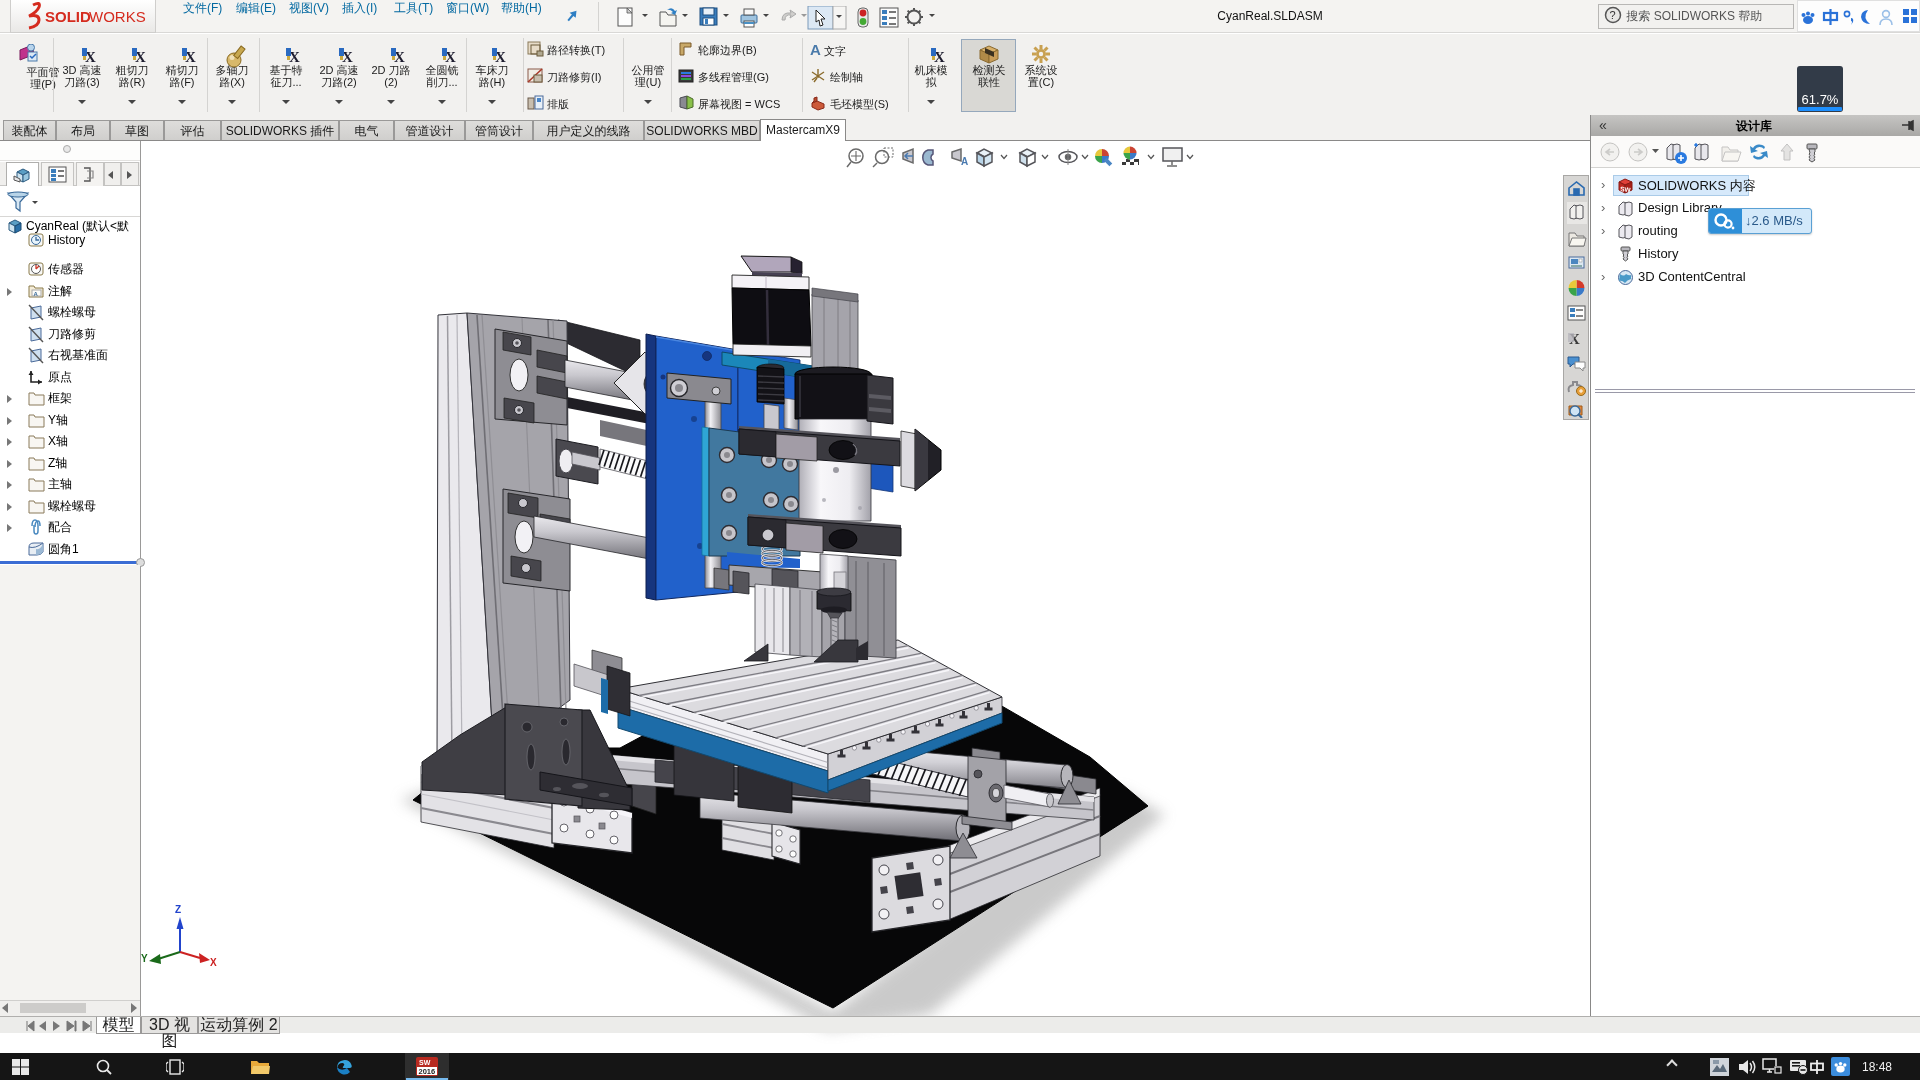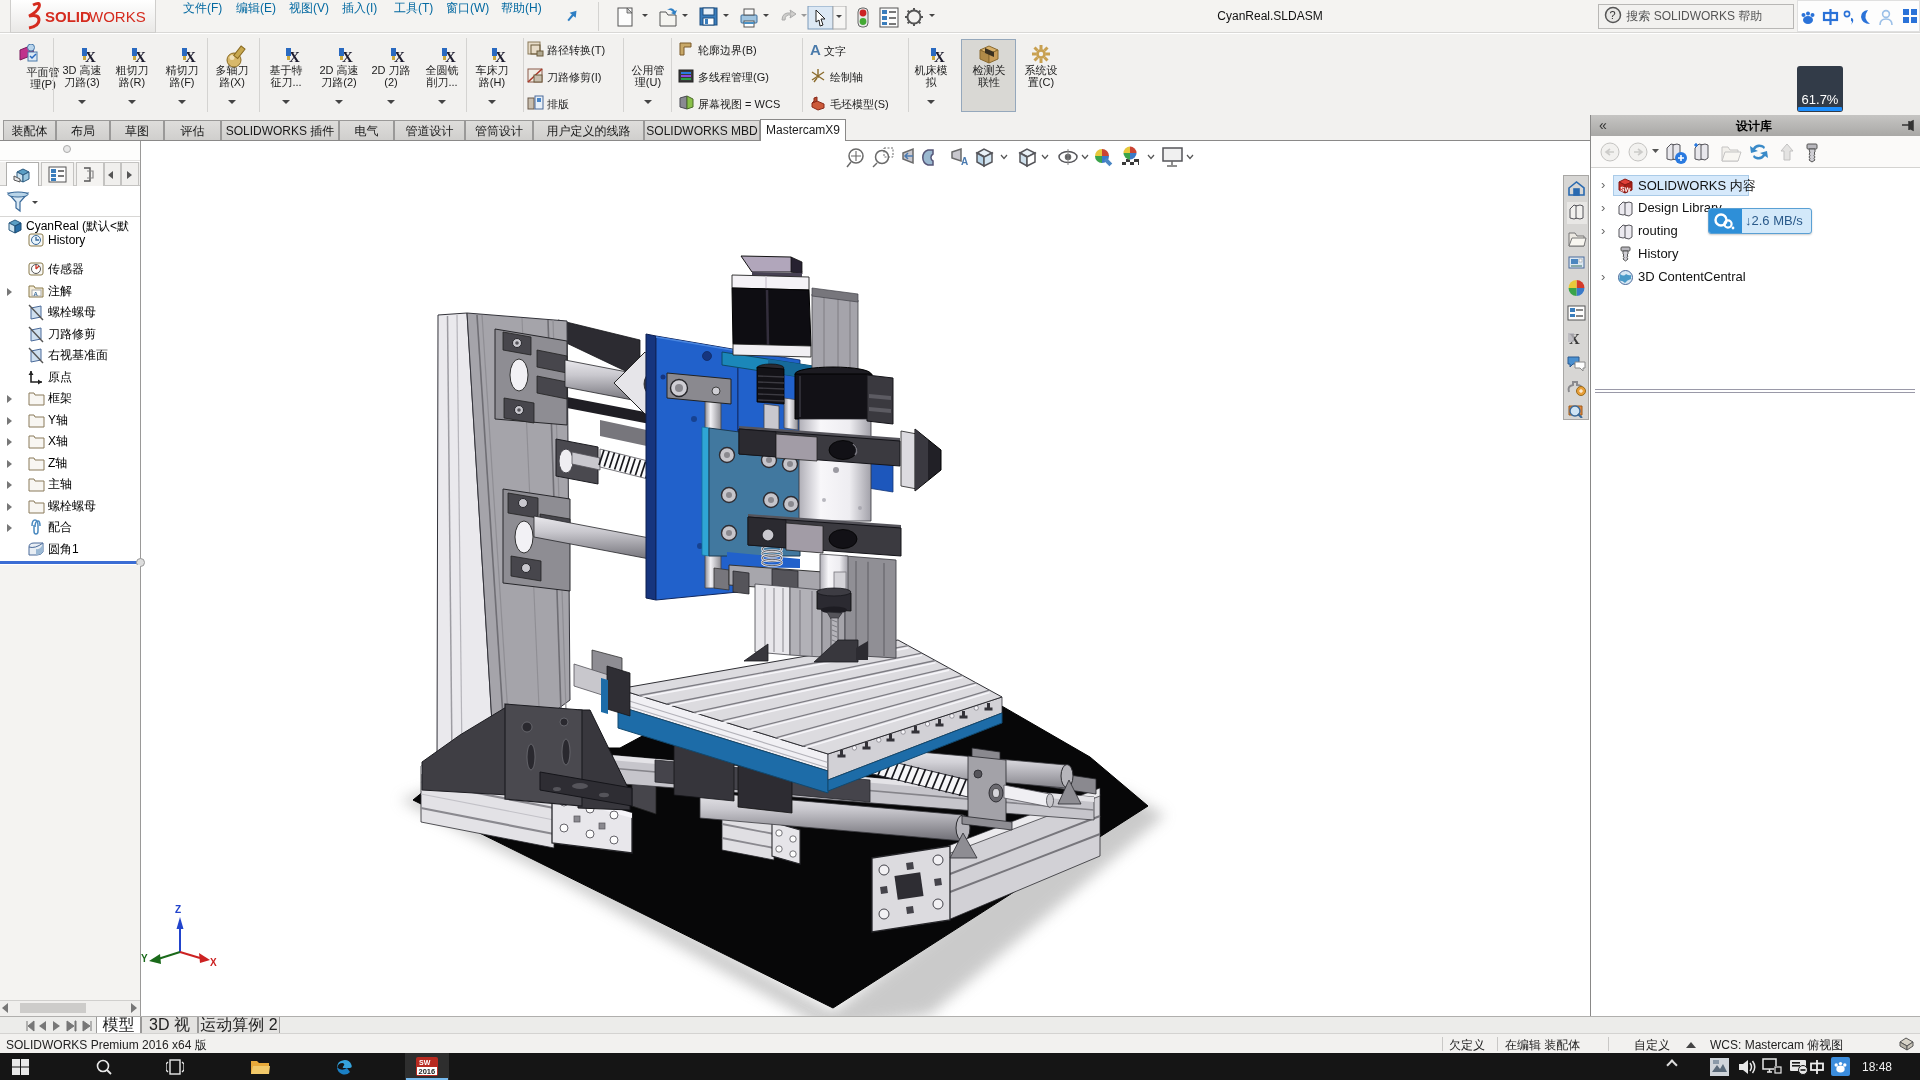--- a/index.html
+++ b/index.html
@@ -1026,36 +1026,20 @@
           <path d="M14 6 l7 -5 l0 10 z"></path>
           <path d="M28 1 l7 5 l-7 5 z"></path>
           <path d="M42 1 l7 5 l-7 5 z M50 1 l1 0 l0 10 l-1 0 z" stroke="#777"></path>
           <path d="M58 1 l7 5 l-7 5 l0 -10 M66 1 l0 10" stroke="#777"></path>
         </g>
       </svg>
 <div class="abs btab" style="left:96px;width:45px;background:#fff">模型</div>
 <div class="abs btab" style="left:141px;width:57px">3D 视图</div>
 <div class="abs btab" style="left:198px;width:82px">运动算例 2</div>
 </div>
-<div id="statusbar" class="abs">
-<div class="abs" style="left:6px;top:3px">SOLIDWORKS Premium 2016 x64 版</div>
-<div class="abs" style="left:1449px;top:3px">欠定义</div>
-      <div class="sep" style="left:1442px"></div>
-<div class="abs" style="left:1505px;top:3px">在编辑 装配体</div>
-      <div class="sep" style="left:1497px"></div>
-<div class="abs" style="left:1634px;top:3px">自定义</div>
-      <div class="sep" style="left:1608px"></div>
-<div class="abs" style="left:1686px;top:8px;width:0;height:0;border-left:5px solid transparent;border-right:5px solid transparent;border-bottom:6px solid #444"></div>
-<div class="abs" style="left:1710px;top:3px">WCS: Mastercam 俯视图</div>
-<svg class="abs" style="left:1898px;top:2px" width="17" height="16" viewBox="0 0 17 16">
-        <path d="M2 6 L8 2 L15 6 L9 10 Z" fill="#d8d4c8" stroke="#555"></path>
-        <path d="M2 6 L9 10 L9 14 L2 10 Z" fill="#b8b4a8" stroke="#555"></path>
-        <path d="M15 6 L9 10 L9 14 L15 10 Z" fill="#c8c4b8" stroke="#555"></path>
-      </svg>
-</div>
 <div id="taskbar" class="abs">
 <svg class="abs" style="left:12px;top:6px" width="17" height="16" viewBox="0 0 17 16">
         <g fill="#e8e8e8">
           <rect x="0" y="0" width="8" height="7.5"></rect>
           <rect x="9" y="0" width="8" height="7.5"></rect>
           <rect x="0" y="8.5" width="8" height="7.5"></rect>
           <rect x="9" y="8.5" width="8" height="7.5"></rect>
         </g>
       </svg>
 <svg class="abs" style="left:95px;top:5px" width="18" height="18" viewBox="0 0 18 18">

